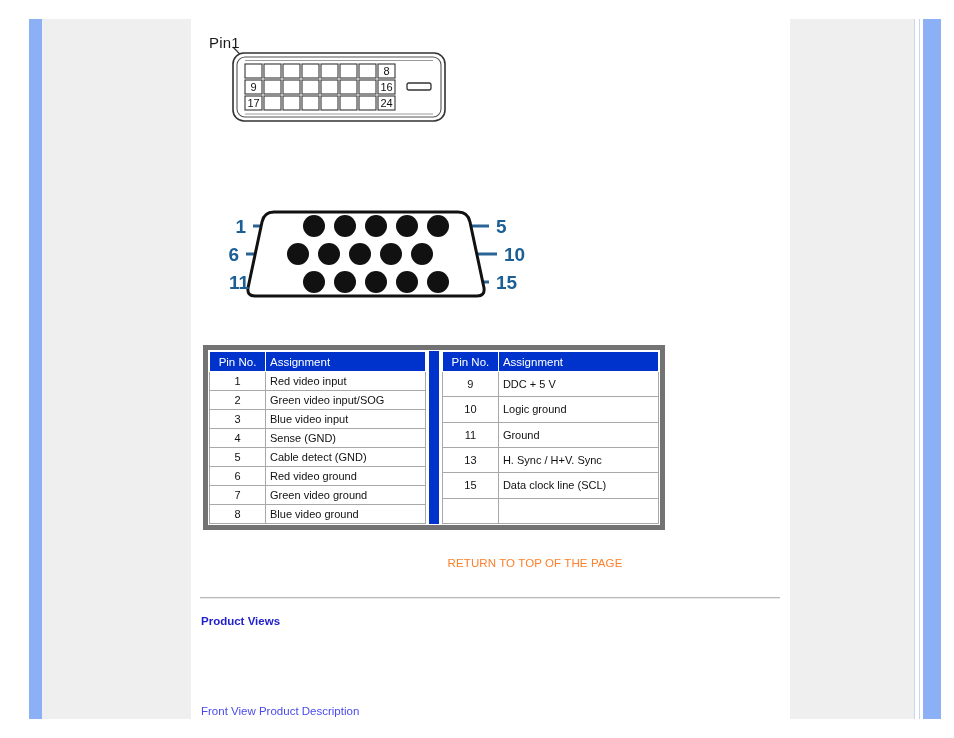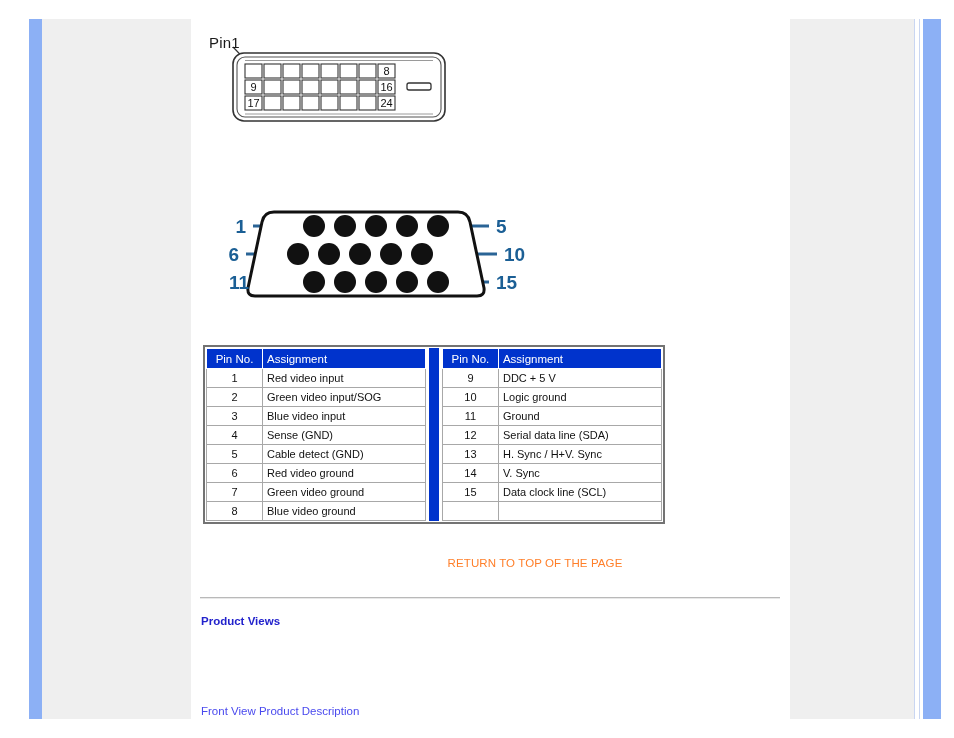--- a/index.html
+++ b/index.html
@@ -76,21 +76,21 @@
 
   
   .dsub-wrap { position: absolute; left: 10px; top: 185px; }
 
   
   .tables {
     position: absolute;
     left: 12px;
     top: 326px;
     width: 462px;
-    border: 2px solid #737373;
+    border: 5px solid #737373;
     background: #ffffff;
     padding: 1px;
     box-sizing: border-box;
   }
   .tables-inner { display: flex; align-items: stretch; }
   .pin-table {
     border-collapse: collapse;
     table-layout: fixed;
     font-size: 11px;
     color: #111;
@@ -341,30 +341,22 @@
               </tr>
             <tr>
                 <td class="num">10</td>
                 <td class="asg">Logic ground</td>
               </tr>
             <tr>
                 <td class="num">11</td>
                 <td class="asg">Ground</td>
               </tr>
             <tr>
-                <td class="num">12</td>
-                <td class="asg">Serial data line (SDA)</td>
-              </tr>
-            <tr>
                 <td class="num">13</td>
                 <td class="asg">H. Sync / H+V. Sync</td>
-              </tr>
-            <tr>
-                <td class="num">14</td>
-                <td class="asg">V. Sync</td>
               </tr>
             <tr>
                 <td class="num">15</td>
                 <td class="asg">Data clock line (SCL)</td>
               </tr>
             <tr>
                 <td class="num">&nbsp;</td>
                 <td class="asg">&nbsp;</td>
               </tr>
           </tbody>

